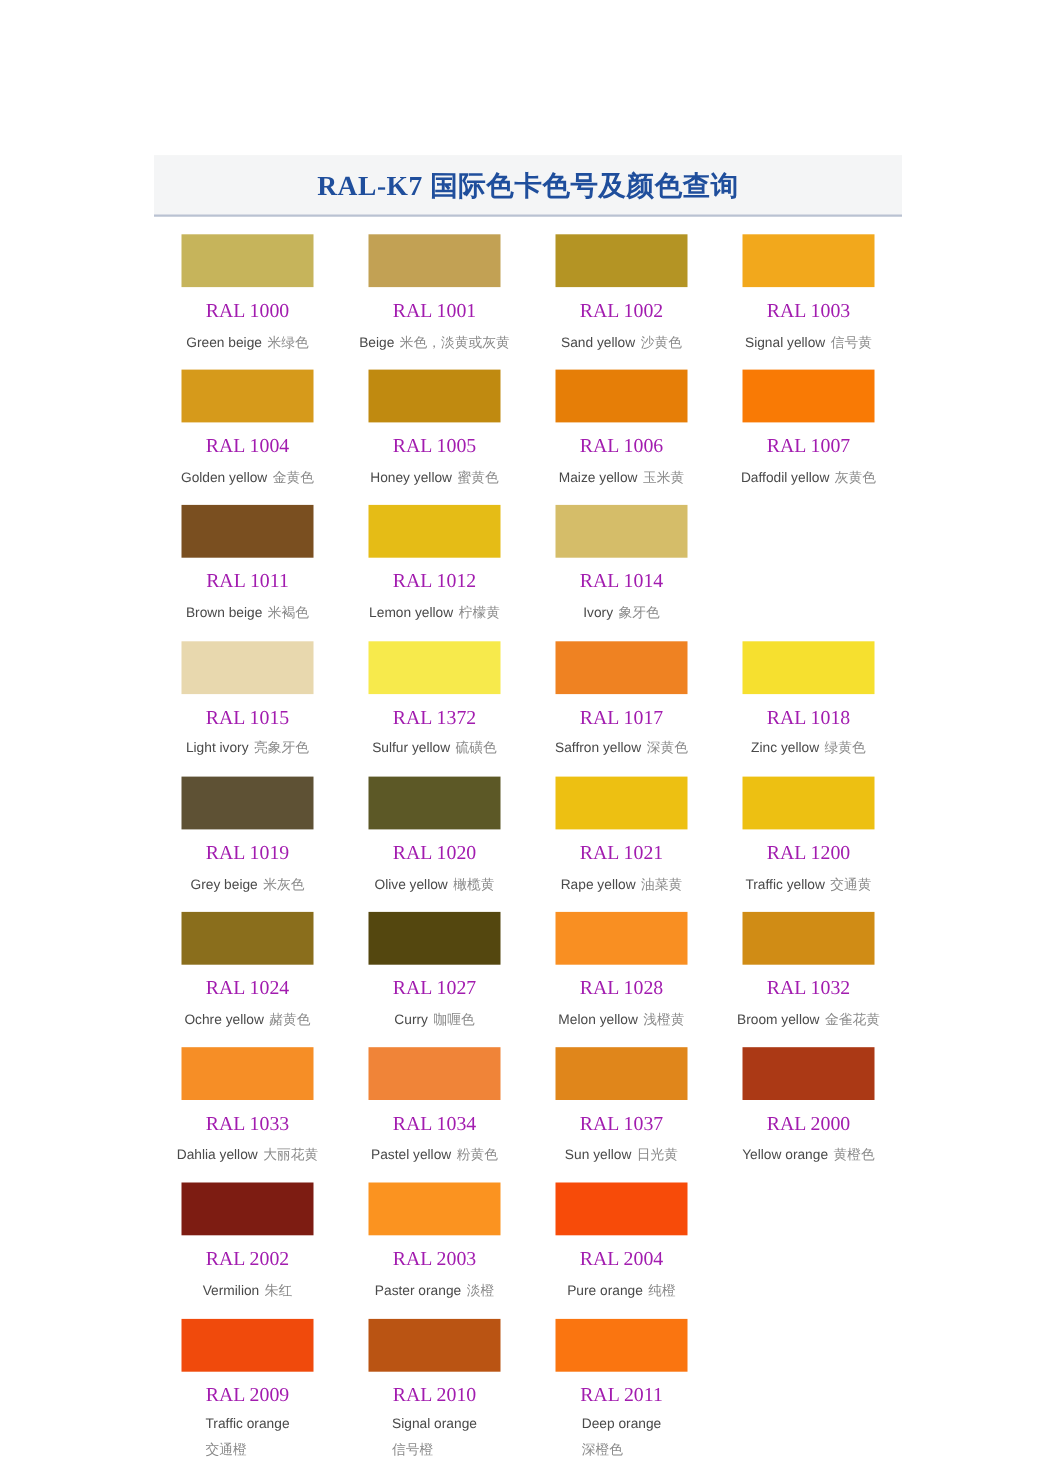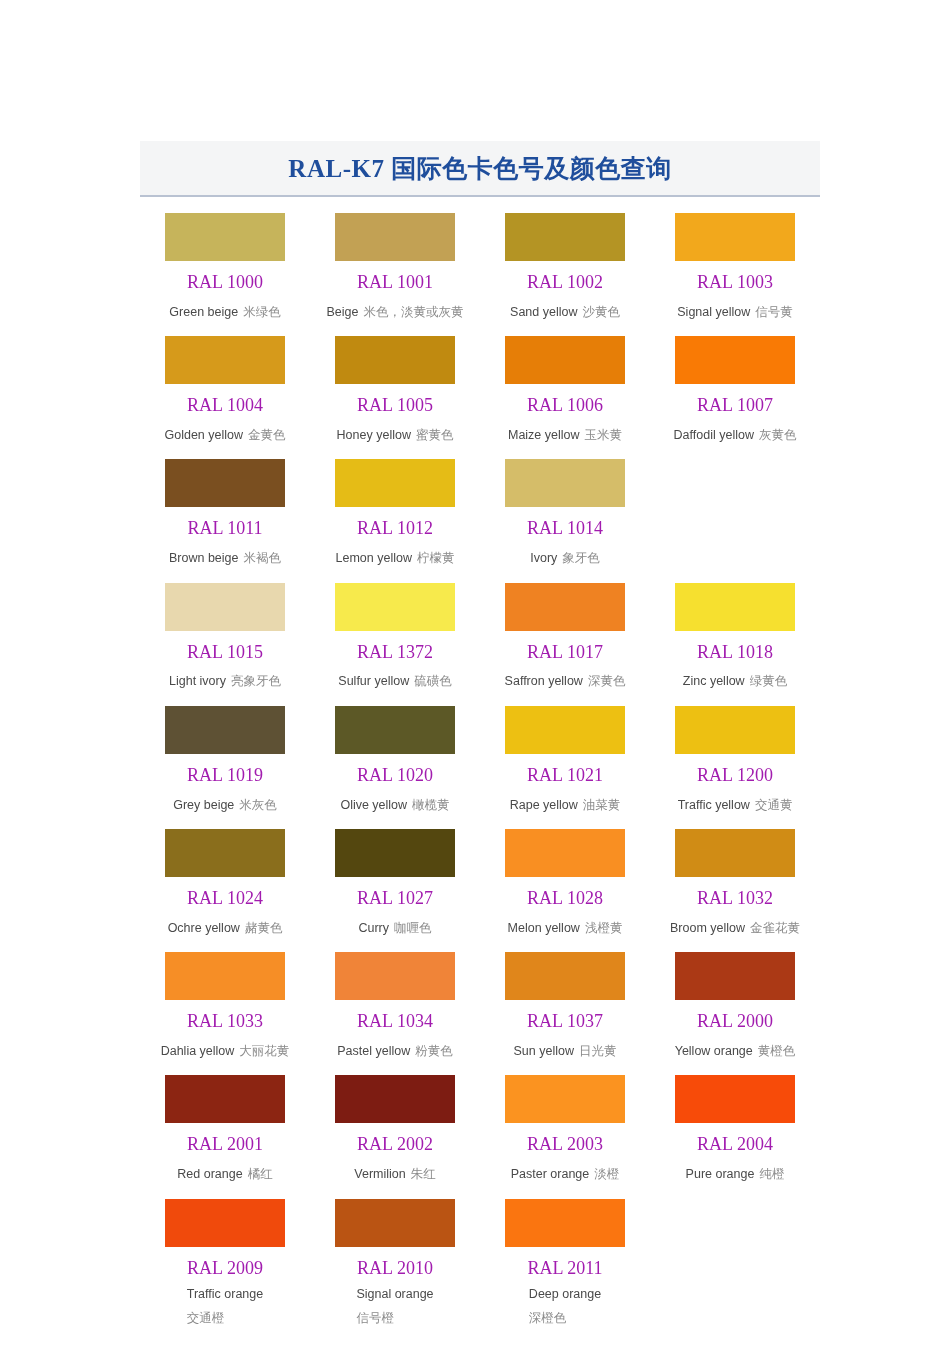--- a/index.html
+++ b/index.html
@@ -258,25 +258,20 @@
             <div class="names"><span class="name-en">Sun yellow</span><span class="name-zh">日光黄</span></div>
           </div>
           <div class="cell">
             <div class="swatch" style="background: rgb(171, 57, 21);"></div>
             <div class="ral-code">RAL 2000</div>
             <div class="names"><span class="name-en">Yellow orange</span><span class="name-zh">黄橙色</span></div>
           </div>
         </div>
         <div class="row">
           <div class="cell">
-            <div class="swatch" style="background: rgb(140, 37, 18);"></div>
-            <div class="ral-code">RAL 2001</div>
-            <div class="names"><span class="name-en">Red orange</span><span class="name-zh">橘红</span></div>
-          </div>
-          <div class="cell">
             <div class="swatch" style="background: rgb(125, 28, 18);"></div>
             <div class="ral-code">RAL 2002</div>
             <div class="names"><span class="name-en">Vermilion</span><span class="name-zh">朱红</span></div>
           </div>
           <div class="cell">
             <div class="swatch" style="background: rgb(251, 147, 32);"></div>
             <div class="ral-code">RAL 2003</div>
             <div class="names"><span class="name-en">Paster orange</span><span class="name-zh">淡橙</span></div>
           </div>
           <div class="cell">

